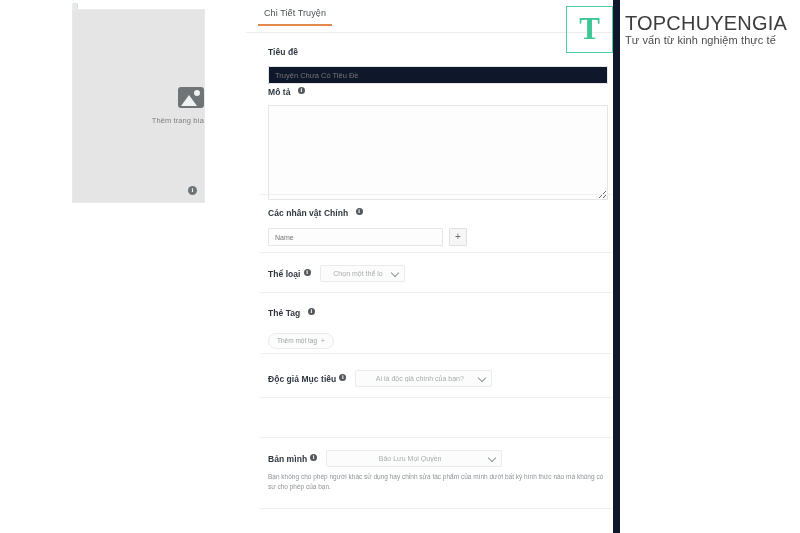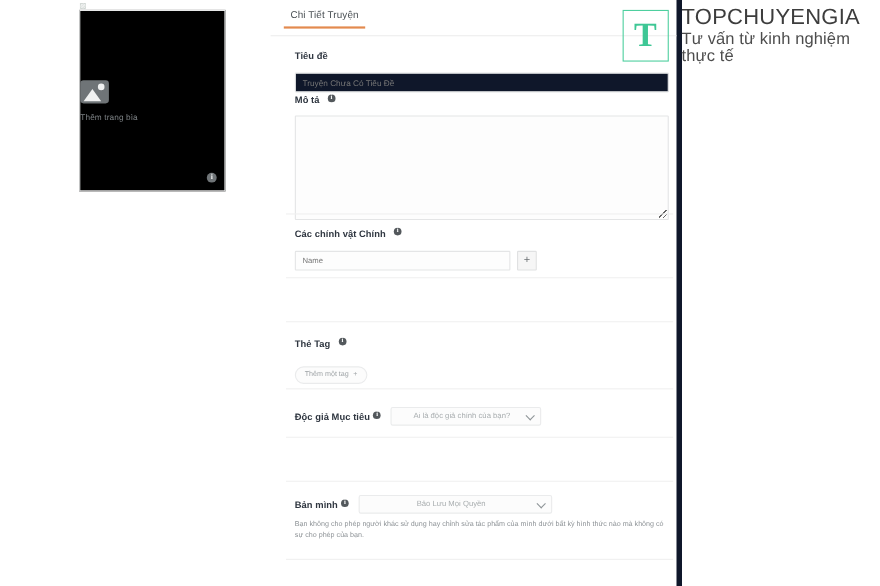--- a/index.html
+++ b/index.html
@@ -42,27 +42,27 @@
     color: #9aa7a0;
     letter-spacing: -0.5px;
     opacity: .55;
     overflow: hidden;
   }
   .cover-box {
     position: absolute;
     left: 0px;
     top: 9px;
     width: 133px;
-    height: 165px;
-    background: #000000;
+    height: 194px;
+    background: #e5e5e5;
     border: 1px solid #e8e9e9;
     box-sizing: border-box;
     display: flex;
     flex-direction: column;
-    align-items: flex-start;
+    align-items: flex-end;
     justify-content: center;
   }
   .cover-icon {
     width: 26px;
     height: 21px;
     background: #6f7477;
     border-radius: 3px;
     position: relative;
     overflow: hidden;
     margin-bottom: 8px;
@@ -108,21 +108,21 @@
   }
 
   
   #form-panel {
     position: absolute;
     left: 246px;
     top: 0px;
     width: 374px;
     height: 533px;
     background: #ffffff;
-    border-right: 5px solid #0f172a;
+    border-right: 7px solid #0f172a;
     box-sizing: border-box;
     text-decoration: underline;
   }
 
   
   .tabbar {
     position: absolute;
     left: 0;
     top: 8px;
     width: 100%;
@@ -192,21 +192,21 @@
     height: 95px;
     border: 1px solid #e4e5e6;
     background: #fdfdfd;
     border-radius: 1px;
   }
 
   .row { display: flex; align-items: center; }
 
   .name-input {
     box-sizing: border-box;
-    width: 196px;
+    width: 175px;
     height: 18px;
     border: 1px solid #e4e5e6;
     background: #fdfdfd;
     font-size: 7px;
     color: #aeb3b5;
     padding: 0 6px;
     line-height: 16px;
     border-radius: 1px;
   }
   .plus-btn {
@@ -343,21 +343,21 @@
     position: relative;
     top: -1px;
   }
   .brand-name {
     font-size: 20px;
     letter-spacing: .2px;
     color: #3d3d3d;
     line-height: 1;
   }
   .brand-tag {
-    font-size: 15px;
+    font-size: 11px;
     color: #4d4d4d;
     margin-top: 2px;
     line-height: 1;
     letter-spacing: .1px;
   }
 </style>
 </head>
 <body>
 
 <div id="screen">
@@ -393,31 +393,41 @@
         <span class="flabel">Mô tả</span>
         <span class="info-dot">i</span>
       </div>
       <textarea class="textarea-input" style="margin-top: 5px;" placeholder=""></textarea>
     </div>
 
     <div class="divider" style="top:194px;"></div>
 
     <div class="field" style="top:203px;">
       <div>
-        <span class="flabel">Các chính vật Chính</span>
+        <span class="flabel">Các nhân vật Chính</span>
         <span class="info-dot">i</span>
       </div>
       <div class="row" style="margin-top:7px;">
         <input class="name-input" type="text" placeholder="Name" style="">
         <div class="plus-btn">+</div>
       </div>
     </div>
 
     <div class="divider" style="top:252px;"></div>
 
+    <div class="field" style="top:265px;">
+      <div class="row">
+        <span class="flabel">Thể loại</span>
+        <span class="info-dot">i</span>
+        <div class="select-box" style="width:85px; margin-left:9px;">
+          <span class="sel-val">Chọn một thể lo</span>
+          <span class="chev"></span>
+        </div>
+      </div>
+    </div>
 
     <div class="divider" style="top:292px;"></div>
 
     <div class="field" style="top:303px;">
       <div>
         <span class="flabel">Thẻ Tag</span>
         <span class="info-dot">i</span>
       </div>
       <div style="margin-top:8px;">
         <span class="tag-chip">

